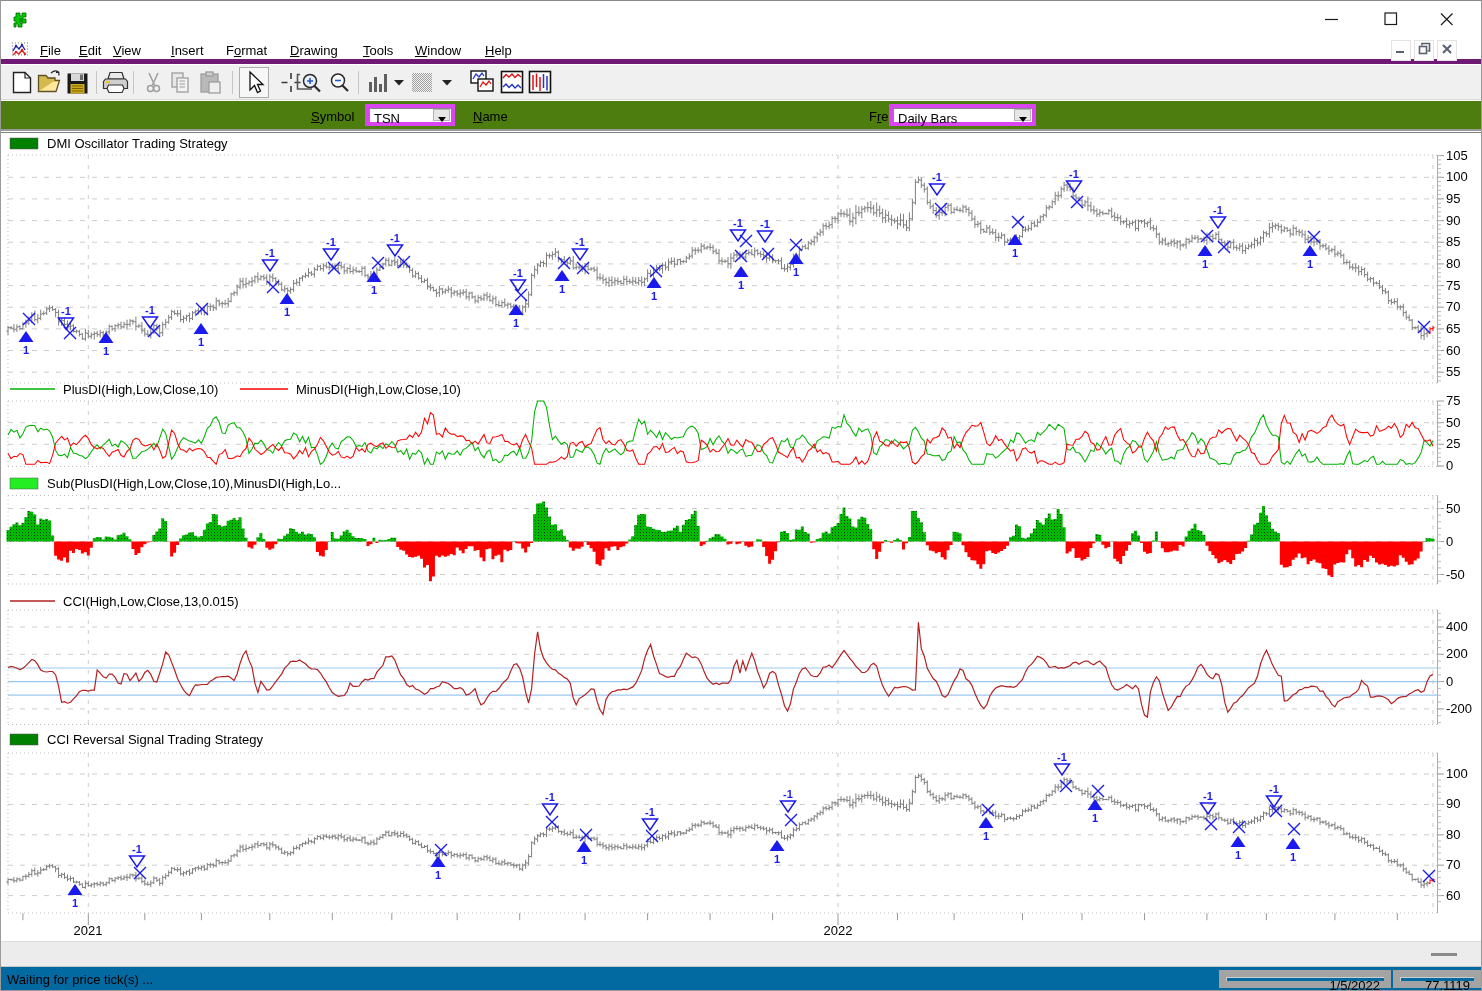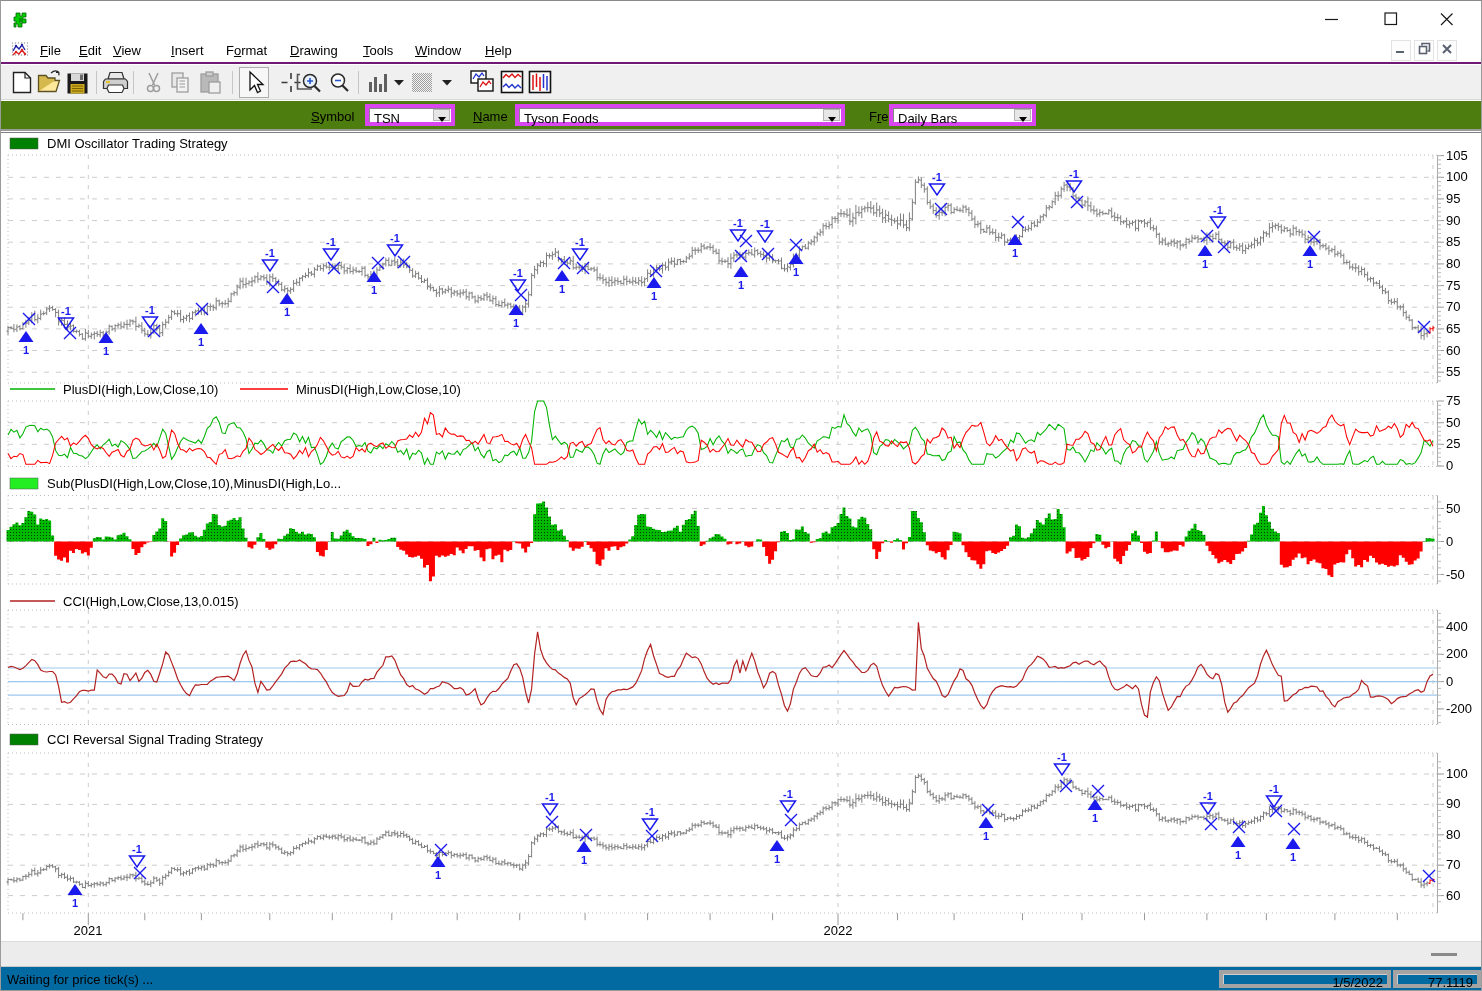--- a/index.html
+++ b/index.html
@@ -1,35 +1,35 @@
 <!DOCTYPE html>
 <html><head><meta charset="utf-8"><style>
 *{margin:0;padding:0;box-sizing:border-box}
 html,body{width:1482px;height:991px;overflow:hidden;font-family:"Liberation Sans",sans-serif;background:#fff}
 .win{position:absolute;inset:0;border:1px solid #9b9b9b;border-top:1px solid #8a8a8a}
 .titlebar{position:absolute;left:1px;top:1px;right:1px;height:37px;background:#fff}
 .title-ico{position:absolute;left:11px;top:10px}
 .title-txt{position:absolute;left:38px;top:9px;font-size:15px;color:#000;white-space:nowrap}
 .winbtns{position:absolute;right:0;top:0;height:37px}
-.menubar{position:absolute;left:1px;top:38px;right:1px;height:26px;background:#fff;border-bottom:2px solid #701a75}
+.menubar{position:absolute;left:1px;top:38px;right:1px;height:26px;background:#fff;border-bottom:5px solid #701a75}
 .menubar .mi{position:absolute;top:5px;font-size:13px;color:#000}
 .mdi{position:absolute;top:2px;width:20px;height:21px;border:1px solid #e3e3e3;background:#fdfdfd;color:#5a5a5a;text-align:center}
 .toolbar{position:absolute;left:1px;top:65px;right:1px;height:35px;background:#f0f0f0;border-bottom:1px solid #d9d9d9}
 .symrow{position:absolute;left:1px;top:101px;right:1px;height:30px;background:#4d7c0f;border-bottom:2px solid #9a9a9a}
 .lbl{position:absolute;top:8px;font-size:13px;color:#000}
 .combo{position:absolute;top:3px;height:22px;background:#fff;border:4px solid #d946ef;box-shadow:inset 1px 1px 0 #898989}
 .combo .tx{position:absolute;left:5px;top:3px;font-size:13px;white-space:nowrap}
 .combo .btn{position:absolute;right:1px;top:1px;bottom:1px;width:17px;background:#e6e6e6;border:1px solid #b4b4b4}
 .combo .btn:after{content:"";position:absolute;left:4px;top:7px;border:4px solid transparent;border-top:5px solid #000}
 .chartarea{position:absolute;left:1px;top:132px;right:1px;height:809px;background:#fff;border-top:1px solid #808080}
 .hstrip{position:absolute;left:1px;right:1px;top:941px;height:25px;background:#ececec;border-top:1px solid #dcdcdc}
 .hstrip .thumb{position:absolute;right:24px;top:11px;width:26px;height:3px;background:#8a8a8a}
 .statusbar{position:absolute;left:1px;right:1px;top:966px;height:24px;background:#0369a1;border-top:1px solid #c8c8c8;font-size:13px}
 .statusbar .msg{position:absolute;left:6px;top:5px}
-.sbox{position:absolute;top:3px;height:18px;border:4px solid #a3a3a3;box-shadow:inset 1px 1px 0 #cfcfcf;text-align:right;font-size:13px;padding:1px 4px 0 0}
+.sbox{position:absolute;top:3px;height:18px;border:7px solid #a3a3a3;box-shadow:inset 1px 1px 0 #cfcfcf;text-align:right;font-size:13px;padding:1px 4px 0 0}
 u{text-decoration:underline}
 </style></head><body>
 <div class="win"></div>
 
 <div class="titlebar">
   <svg class="title-ico" width="18" height="18" viewBox="0 0 18 18">
     <g fill="#00cc00" stroke="#006600" stroke-width="0.8">
       <path d="M4 2h4v3h2V2h4v4h-3v2h3v4h-4v-3h-2v3h2v4H6v-3H4v3H2v-4h2v-2H2V6h2z"></path>
     </g>
     <rect x="7" y="7" width="4" height="4" fill="#009900" stroke="none"></rect>
@@ -196,24 +196,20 @@
 </svg>
 </div>
 
 <div class="symrow">
   <span class="lbl" style="left:310px"><u>S</u>ymbol</span>
   <div class="combo" style="left:364px;width:90px">
       <span class="tx">TSN</span>
       <span class="btn"></span>
     </div>
   <span class="lbl" style="left:472px"><u>N</u>ame</span>
-  <div class="combo" style="left:514px;width:330px">
-      <span class="tx">Tyson Foods</span>
-      <span class="btn"></span>
-    </div>
   <span class="lbl" style="left:868px">F<u>r</u>equency</span>
   <div class="combo" style="left:888px;width:147px">
       <span class="tx">Daily Bars</span>
       <span class="btn"></span>
     </div>
 </div>
 
 <div class="chartarea"></div>
 <svg width="1482" height="808" viewBox="0 133 1482 808" style="position:absolute;left:0;top:133px">
     <line x1="8.0" y1="155.0" x2="1437.0" y2="155.0" stroke="#bdbdbd" stroke-width="1" stroke-dasharray="1,3" opacity="1"></line>

